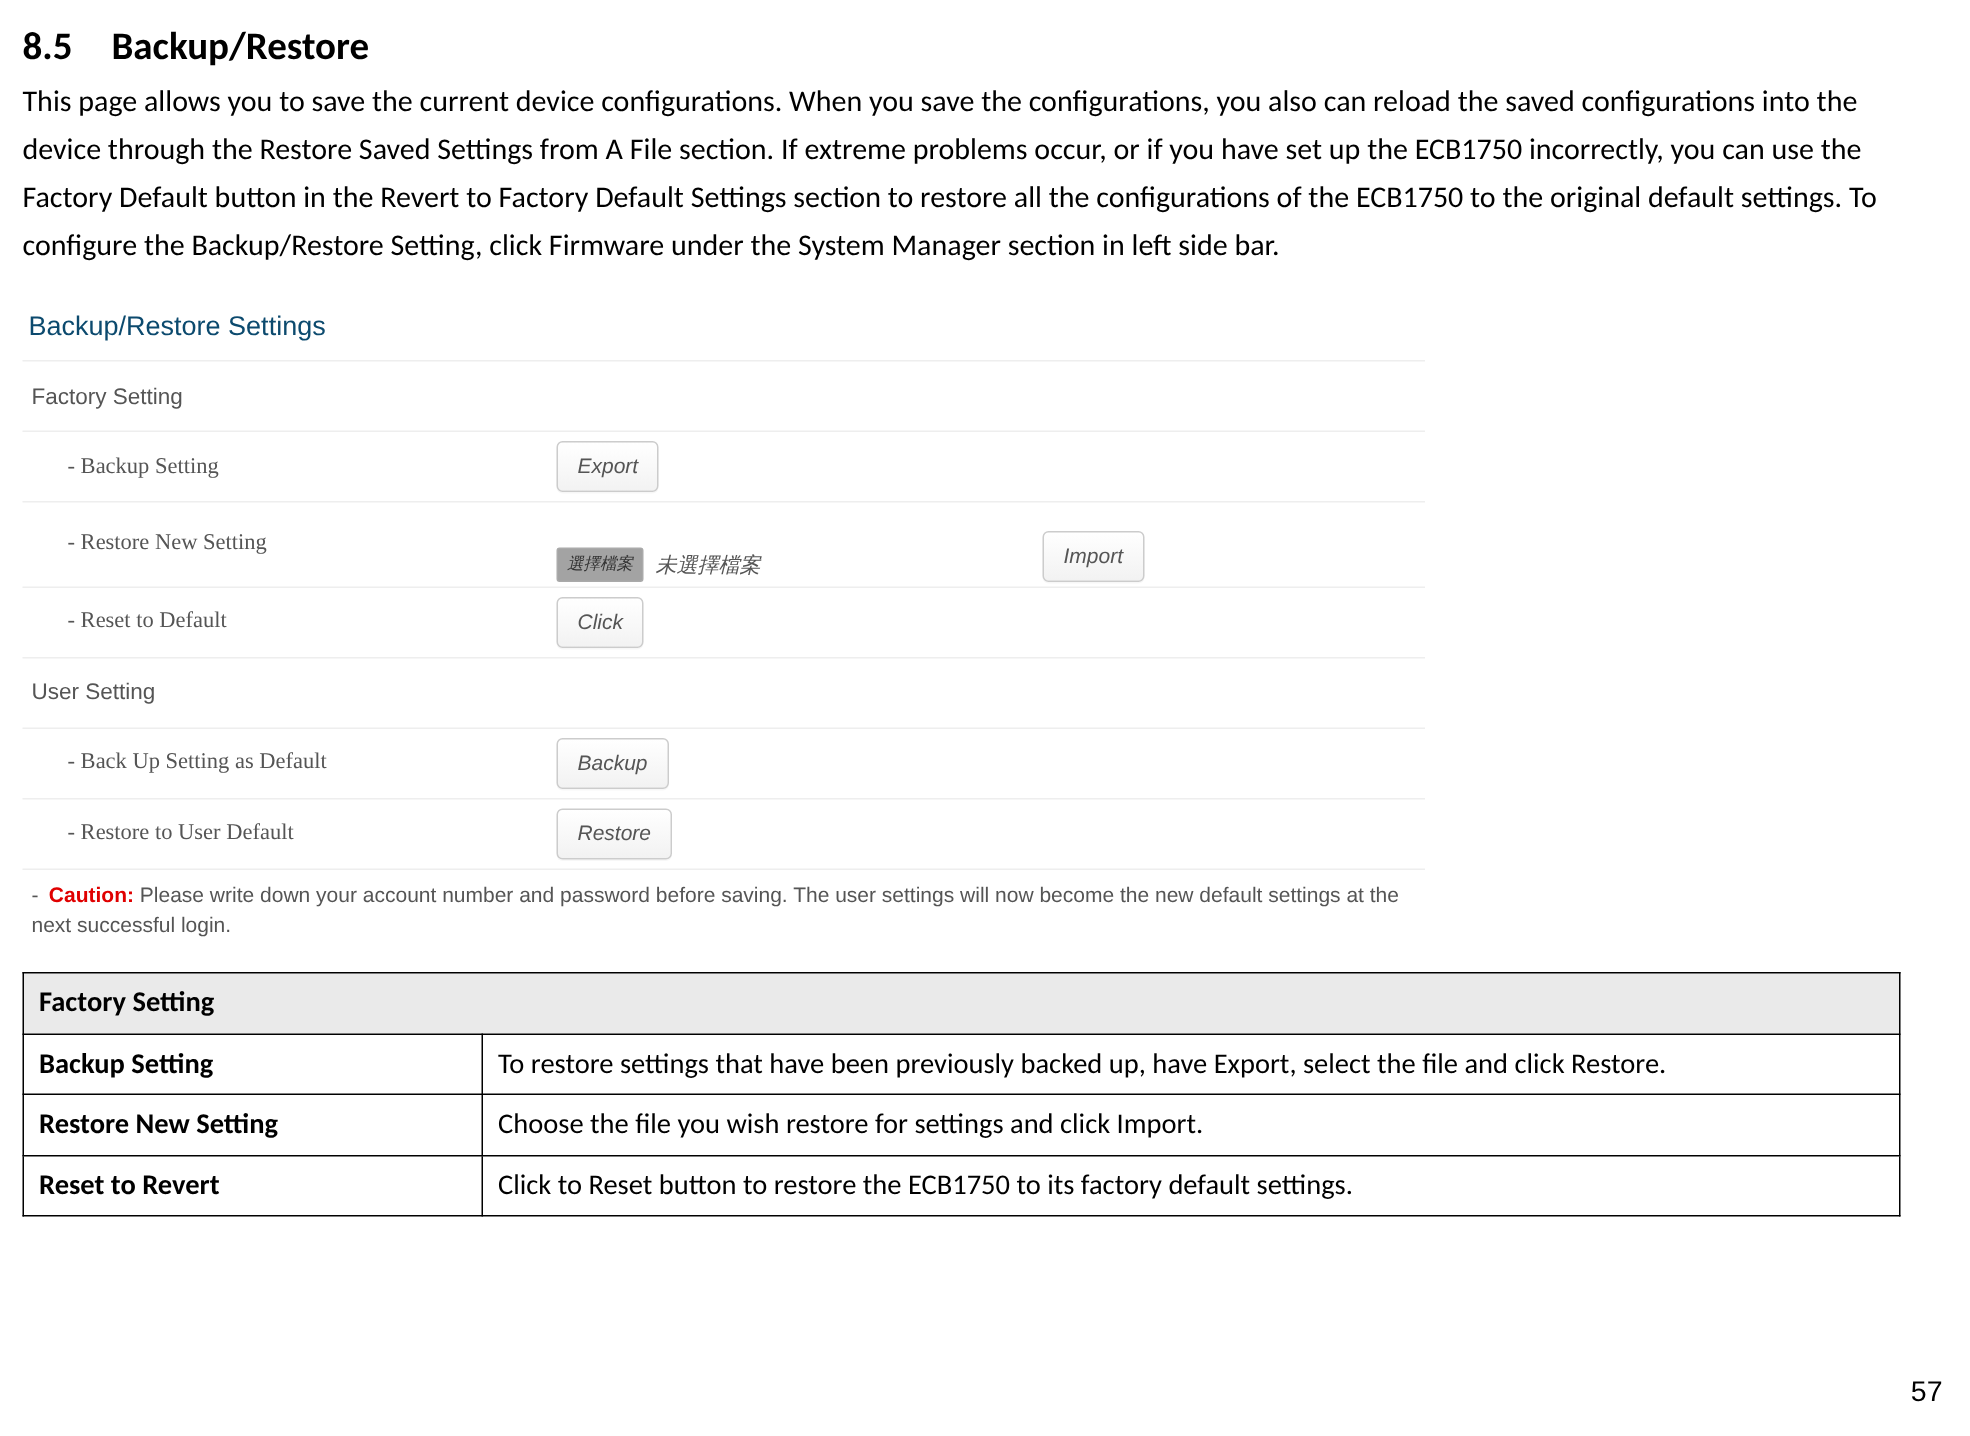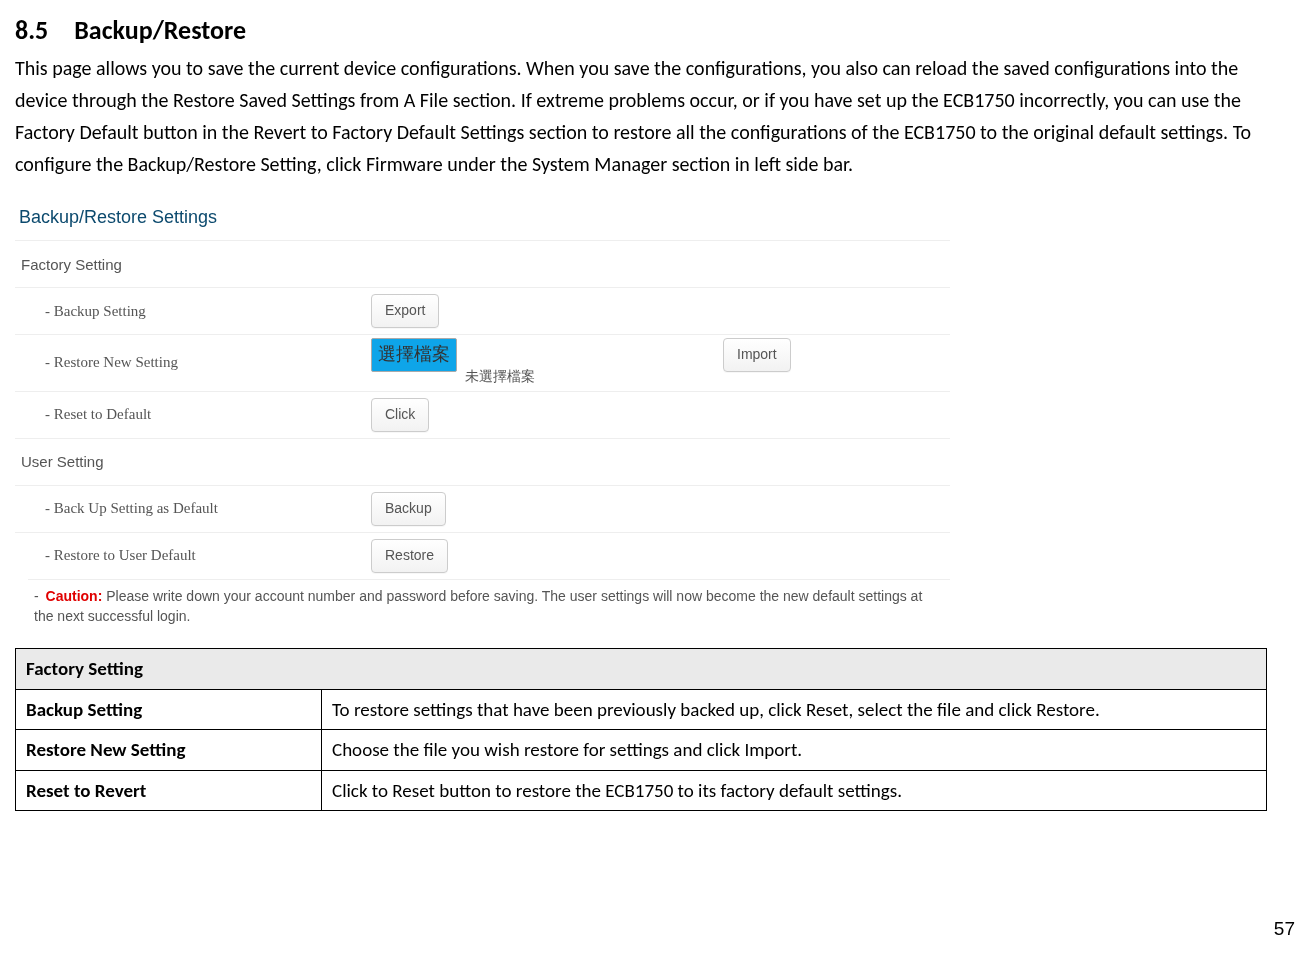--- a/index.html
+++ b/index.html
@@ -49,57 +49,57 @@
       flex: 0 0 350px;
     }
     .panel-row .lbl {
       padding-left: 30px;
       color: #555;
       flex: 0 0 326px;
       font-family: Liberation Serif, serif;
     }
     .panel-row .ctrls {
       display: flex;
-      align-items: flex-start;
+      align-items: flex-end;
       gap: 8px;
+      font-style: italic;
     }
     .btn {
       display: inline-block;
       padding: 5px 13px;
       font-size: 14px;
       color: #555;
       background: linear-gradient(#fff,#f2f2f2);
       border: 1px solid #ccc;
       border-radius: 4px;
       box-shadow: 0 1px 0 rgba(0,0,0,.03);
       cursor: pointer;
     }
     .filebtn {
       display: inline-block;
-      font-size: 18px;
+      font-size: 11px;
       padding: 2px 6px;
-      background: #0ea5e9;
+      background: #a3a3a3;
       border: 1px solid #aaa;
       border-radius: 2px;
       color: #333;
       cursor: pointer;
     }
     .filelabel {
       font-size: 14px;
       color: #555;
       min-width: 250px;
       margin-top: 28px;
     }
     .caution-line {
       border-top: 1px solid #eee;
       padding: 6px 6px 0 6px;
       font-size: 14px;
       color: #555;
       line-height: 1.45;
-      margin-left: 13px;
     }
     .caution-line .dash { padding-right: 3px; }
     .caution-line .caution { color: #e00000; font-weight: 700; }
     
     table.def {
       width: 1252px;
       border-collapse: collapse;
       font-size: 19px;
     }
     table.def td, table.def th {
@@ -184,21 +184,21 @@
   </div>
 </div>
 
 <table class="def">
   <tbody>
       <tr>
     <th class="section" colspan="2">Factory Setting</th>
   </tr>
   <tr>
     <td class="term">Backup Setting</td>
-    <td>To restore settings that have been previously backed up, click Reset, select the file and click Restore.</td>
+    <td>To restore settings that have been previously backed up, have Export, select the file and click Restore.</td>
   </tr>
   <tr>
     <td class="term">Restore New Setting</td>
     <td>Choose the file you wish restore for settings and click Import.</td>
   </tr>
   <tr>
     <td class="term">Reset to Revert</td>
     <td>Click to Reset button to restore the ECB1750 to its factory default settings.</td>
   </tr>
 </tbody>

